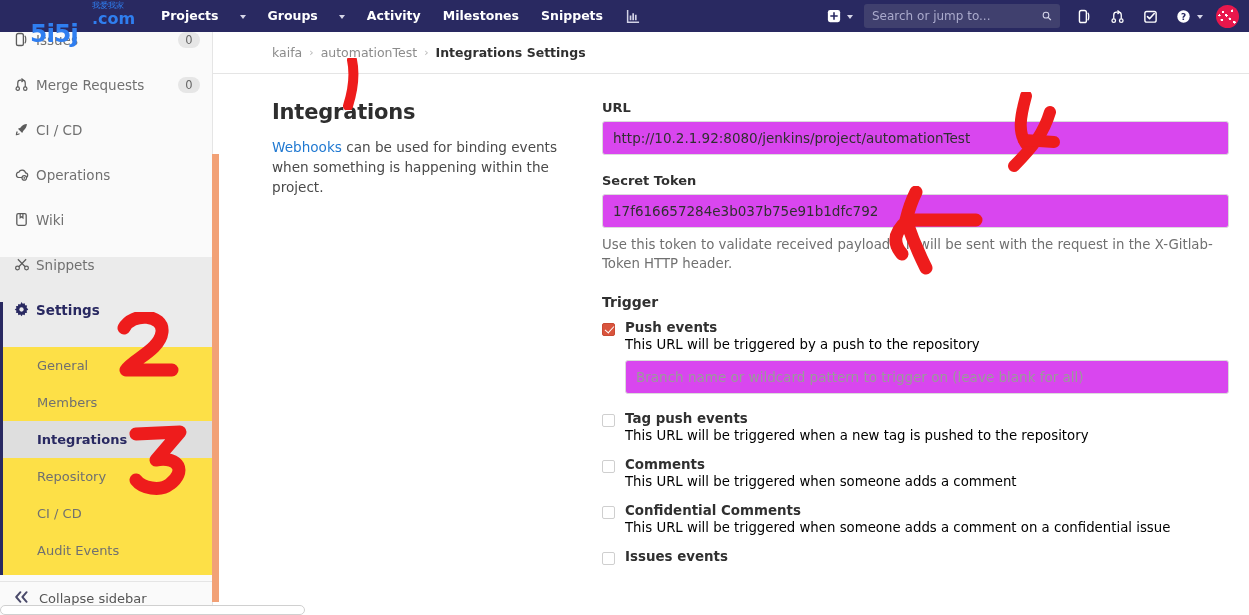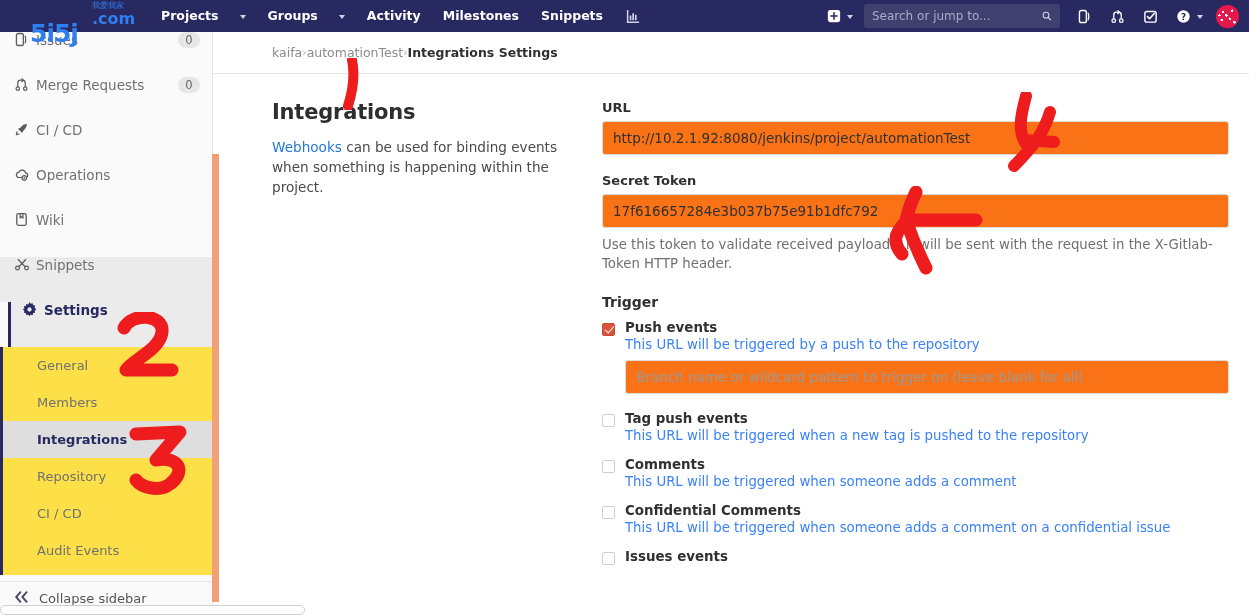--- a/index.html
+++ b/index.html
@@ -102,21 +102,21 @@
     width: 22px; flex: none; display: flex; align-items: center;
     color: #5c5c5c;
   }
   .side-item .side-label { flex: 1; white-space: nowrap; }
   .side-item.active-sec {
     background: #ebebeb;
   }
   .side-item.active-settings {
     background: #ebebeb;
     color: #292961; font-weight: bold;
-    border-left: 3px solid #292961; padding-left: 11px; margin-left: 8px;
+    border-left: 3px solid #292961; padding-left: 11px;
   }
   .side-item.active-settings .side-ico { color: #292961; }
   .badge-count {
     background: #e6e6e6; color: #666; border-radius: 9px;
     font-size: 11.5px; padding: 1px 7px; min-width: 22px; text-align: center;
   }
   .subnav { background: #fde047; padding-bottom: 6px; border-left: 3px solid #292961; }
   .sub-item {
     display: block; height: 37px; line-height: 37px;
     padding-left: 34px; font-size: 13px; color: #707070;
@@ -138,21 +138,21 @@
     border-radius: 0;
   }
 
   
   .content {
     position: absolute; top: 32px; left: 213px;
     width: 1036px; height: 583px; background: #fff;
     overflow: hidden;
   }
   .breadcrumb {
-    display: flex; align-items: center; 
+    display: flex; align-items: center; gap: 7px;
     height: 42px; padding-left: 59px; font-size: 12.5px;
     color: #8c8c8c; border-bottom: 1px solid #e5e5e5;
   }
   .breadcrumb a { color: #8c8c8c; text-decoration: none; }
   .breadcrumb .sep { color: #b4b4b4; font-size: 11px; }
   .breadcrumb .bc-current { color: #303030; font-weight: bold; }
 
   .cols { display: flex; padding: 26px 20px 0 59px; gap: 0; }
   .col-left { width: 330px; flex: none; padding-right: 30px; }
   .col-right { flex: 1; min-width: 0; }
@@ -163,21 +163,21 @@
   }
   .sec-desc { font-size: 13.6px; color: #4a4a4a; line-height: 1.47; }
   .sec-desc a { color: #1f78d1; text-decoration: none; }
 
   .field-label {
     font-size: 13px; font-weight: bold; color: #303030;
     margin-bottom: 6px;
   }
   .text-input {
     width: 100%; height: 34px; border: 1px solid #dbdbdb; border-radius: 3px;
-    padding: 0 10px; font-size: 13.5px; color: #303030; background: #f97316;
+    padding: 0 10px; font-size: 13.5px; color: #303030; background: #d946ef;
     font-family: "DejaVu Sans", "Liberation Sans", sans-serif; outline: none;
   }
   .text-input::placeholder { color: #9a9a9a; }
   .help-text {
     font-size: 13.3px; color: #707070; line-height: 1.45;
     margin-top: 7px; max-width: 625px;
   }
   .trigger-title {
     font-size: 14px; font-weight: bold; color: #303030;
     margin-top: 20px; margin-bottom: 10px;
@@ -191,21 +191,21 @@
   .chk-box.checked {
     background: #d9543d; border-color: #c94a34;
   }
   .chk-box.checked::after {
     content: ""; position: absolute; left: 3.5px; top: 0.5px;
     width: 4px; height: 8px; border: solid #fff;
     border-width: 0 1.8px 1.8px 0; transform: rotate(42deg);
   }
   .chk-main { flex: 1; min-width: 0; }
   .chk-label { font-size: 13.4px; font-weight: bold; color: #303030; }
-  .chk-sub { font-size: 13.3px; color: #3b82f6; margin-top: 2px; }
+  .chk-sub { font-size: 13.3px; color: #000000; margin-top: 2px; }
   .chk-input-wrap { margin-top: 8px; margin-bottom: 14px; }
 
   
   .annot { position: absolute; z-index: 40; pointer-events: none; }
 
   
   .hscroll {
     position: absolute; left: 0; bottom: 0; width: 305px; height: 10px;
     background: #fff; border: 1px solid #d0d0d0; border-radius: 5px; z-index: 45;
   }

